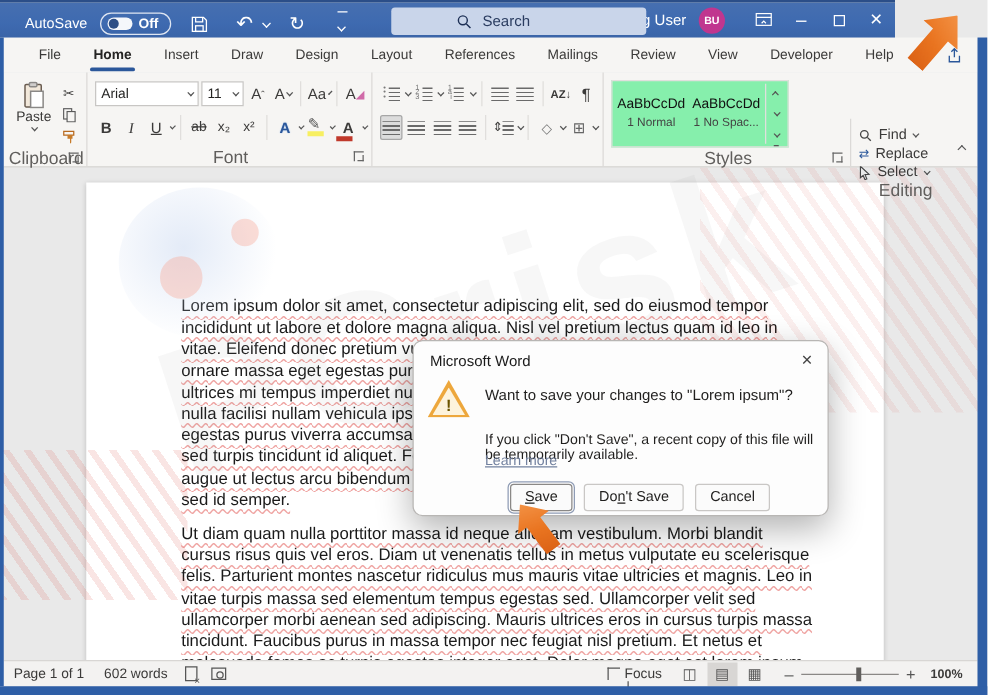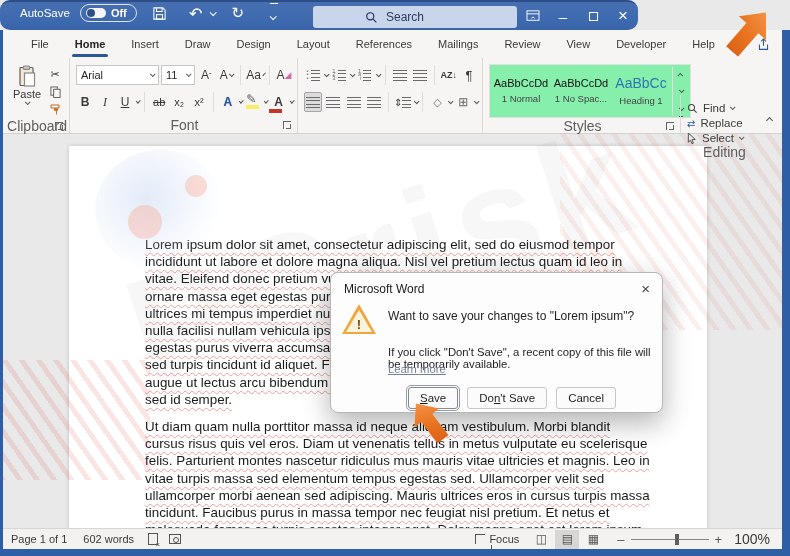--- a/index.html
+++ b/index.html
@@ -1,22 +1,22 @@
 <!DOCTYPE html>
 <html><head>
 <meta charset="utf-8">
 <style>
   * { margin:0; padding:0; box-sizing:border-box; }
   html,body { width:790px; height:556px; overflow:hidden; }
   body { font-family:"Liberation Sans", sans-serif; position:relative; background:#e9e9e9; }
 
   
-  .titlebar { position:absolute; left:0; top:0; width:638px; height:30px;
+  .titlebar { position:absolute; left:0; top:0; width:716px; height:30px;
     background:linear-gradient(180deg,#466fb0 0%, #3e6ab0 60%, #3a64a8 100%);
-    border-top:2px solid #2b4e88; display:flex; align-items:flex-start; color:#fff; z-index:5;border-radius:10px; }
+    border-top:2px solid #2b4e88; display:flex; align-items:flex-end; color:#fff; z-index:5; }
   .edge-right { position:absolute; right:0; top:30px; width:8px; height:526px; background:#2e5ea6; z-index:6; }
   .edge-left  { position:absolute; left:0; top:30px; width:3px; height:519px; background:#2e5ea6; z-index:6; }
   .edge-bottom{ position:absolute; left:0; top:549px; width:790px; height:7px; background:#2e5ea6; z-index:6; }
 
   .tb-left { display:flex; align-items:center; gap:10px; padding-left:20px; }
   .autosave-label { font-size:11.5px; }
   .autosave-pill { display:flex; align-items:center; gap:5px; border:1px solid #dfe6f2; border-radius:10px;
     padding:2px 9px 2px 5px; cursor:pointer; }
   .toggle-track { width:20px; height:10px; background:#f5f7fb; border-radius:6px; position:relative; }
   .toggle-knob { position:absolute; left:1px; top:1px; width:8px; height:8px; border-radius:50%; background:#2e4f86; }
@@ -190,21 +190,21 @@
     position:relative; }
   .focus-ic::after { content:""; position:absolute; right:-7px; bottom:-7px; width:5px; height:5px;
     border-right:1px solid #555; border-bottom:1px solid #555; }
   .view-btn { width:24px; height:19px; display:flex; align-items:center; justify-content:center;
     font-size:12px; color:#555; cursor:pointer; }
   .view-btn.active { background:#d8d6d4; }
   .zoom-ctl { display:flex; align-items:center; gap:6px; margin-left:10px; }
   .zoom-track { width:78px; height:1px; background:#8a8886; position:relative; }
   .zoom-thumb { position:absolute; left:44px; top:-5px; width:4px; height:11px; background:#605e5c; cursor:pointer; }
   .zoom-sign { font-size:13px; color:#555; cursor:pointer; }
-  .zoom-pct { font-size:14px; color:#3b3a39; margin-left:6px; cursor:pointer; }
+  .zoom-pct { font-size:10px; color:#3b3a39; margin-left:6px; cursor:pointer;font-weight:bold; }
 
   
   .o-arrow { position:absolute; background:linear-gradient(200deg,#f5974b 0%, #e97420 55%, #d95f14 100%);
     clip-path:polygon(50% 0, 100% 40%, 72% 40%, 72% 100%, 28% 100%, 28% 40%, 0 40%);
     filter:drop-shadow(1px 2px 2px rgba(60,30,0,.35)); z-index:40; }
   .arrow-close { left:731px; top:6px; width:36px; height:52px; transform:rotate(41deg); }
   .arrow-save { left:414px; top:399px; width:31px; height:45px; transform:rotate(-37deg); }
 </style>
 </head>
 <body>
@@ -452,24 +452,20 @@
     <div class="rgroup-body" style="align-items:flex-start; padding-top:1px;">
       <div class="styles-gallery">
         <div class="style-card">
           <span class="style-prev">AaBbCcDd</span>
           <span class="style-name">1 Normal</span>
         </div>
         <div class="style-card">
           <span class="style-prev">AaBbCcDd</span>
           <span class="style-name">1 No Spac...</span>
         </div>
-        <div class="style-card">
-          <span class="style-prev h1">AaBbCc</span>
-          <span class="style-name">Heading 1</span>
-        </div>
         <div class="style-arrows">
           <span class="sab">
               <span class="chev up"></span>
             </span>
           <span class="sab">
               <span class="chev"></span>
             </span>
           <span class="sab">
               <span class="more-styles"><span class="chev"></span></span>
             </span>

